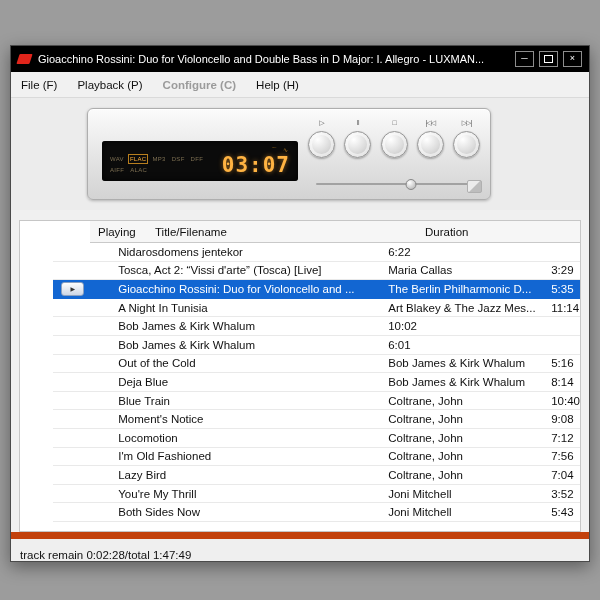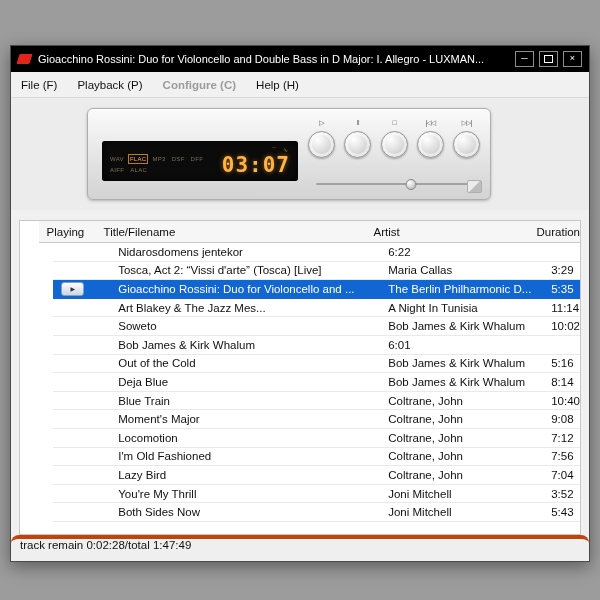--- a/index.html
+++ b/index.html
@@ -58,22 +58,22 @@
   .phead,.prow{display:grid;grid-template-columns:57px 270px 163px auto;align-items:center;flex:none;}
   .phead{height:21px;background:#f6f6f6;border-bottom:1px solid #c9c9c9;}
   .phead .c{overflow:hidden;white-space:nowrap;}
   .prow{height:17.6px;border-bottom:1px solid #e9e9e9;cursor:default;}
   .c{padding-left:8px;overflow:hidden;white-space:nowrap;}
   .prow.selected{background:#1266d2;color:#fff;border-bottom-color:#1266d2;}
   .play-badge{display:inline-flex;align-items:center;justify-content:center;width:21px;height:12px;margin-left:8px;
         background:linear-gradient(#fdfdfd,#ccd6e6);border:1px solid #8aa0c0;border-radius:3px;}
   .play-tri{font-size:6px;line-height:6px;color:#333;}
   
-  .statusbar{height:22px;background:#efefef;border-top:4px solid #c2410c;display:flex;align-items:flex-start;
-             padding:0 9px;font-size:11.5px;color:#111;flex:none;border-radius:8px;}
+  .statusbar{height:22px;background:#efefef;border-top:7px solid #c2410c;display:flex;align-items:flex-end;
+             padding:0 9px;font-size:11.5px;color:#111;flex:none;}
 </style>
 </head>
 <body>
 
 <div class="window">
 
   <div class="titlebar">
     <div class="app-icon"></div>
     <div class="title">Gioacchino Rossini: Duo for Violoncello and Double Bass in D Major: I. Allegro - LUXMAN...</div>
     <div class="win-btns">
@@ -138,21 +138,20 @@
         <div class="slider-thumb" style="left: 61%;"></div>
       </div>
       <div class="corner-logo"></div>
     </div>
   </div>
 
   <div class="playlist">
     <div class="phead">
       <div class="c">Playing</div>
       <div class="c">Title/Filename</div>
-      <div class="c">Artist</div>
       <div class="c">Duration</div>
     </div>
     <div>
         <div class="prow">
           <div class="c" style="padding-left: 0px;"></div>
           <div class="c">Nidarosdomens jentekor</div>
           <div class="c">6:22</div>
         </div>
         <div class="prow">
           <div class="c" style="padding-left: 0px;"></div>
@@ -163,27 +162,26 @@
         <div class="prow selected">
           <div class="c" style="padding-left: 0px;"><span class="play-badge">
               <span class="play-tri">▶</span>
             </span></div>
           <div class="c">Gioacchino Rossini: Duo for Violoncello and ...</div>
           <div class="c">The Berlin Philharmonic D...</div>
           <div class="c">5:35</div>
         </div>
         <div class="prow">
           <div class="c" style="padding-left: 0px;"></div>
+          <div class="c">A Night In Tunisia</div>
           <div class="c">Art Blakey &amp; The Jazz Mes...</div>
-          <div class="c">A Night In Tunisia</div>
           <div class="c">11:14</div>
         </div>
         <div class="prow">
           <div class="c" style="padding-left: 0px;"></div>
-          <div class="c">Soweto</div>
           <div class="c">Bob James &amp; Kirk Whalum</div>
           <div class="c">10:02</div>
         </div>
         <div class="prow">
           <div class="c" style="padding-left: 0px;"></div>
           <div class="c">Bob James &amp; Kirk Whalum</div>
           <div class="c">6:01</div>
         </div>
         <div class="prow">
           <div class="c" style="padding-left: 0px;"></div>
@@ -198,21 +196,21 @@
           <div class="c">8:14</div>
         </div>
         <div class="prow">
           <div class="c" style="padding-left: 0px;"></div>
           <div class="c">Blue Train</div>
           <div class="c">Coltrane, John</div>
           <div class="c">10:40</div>
         </div>
         <div class="prow">
           <div class="c" style="padding-left: 0px;"></div>
-          <div class="c">Moment's Major</div>
+          <div class="c">Moment's Notice</div>
           <div class="c">Coltrane, John</div>
           <div class="c">9:08</div>
         </div>
         <div class="prow">
           <div class="c" style="padding-left: 0px;"></div>
           <div class="c">Locomotion</div>
           <div class="c">Coltrane, John</div>
           <div class="c">7:12</div>
         </div>
         <div class="prow">

